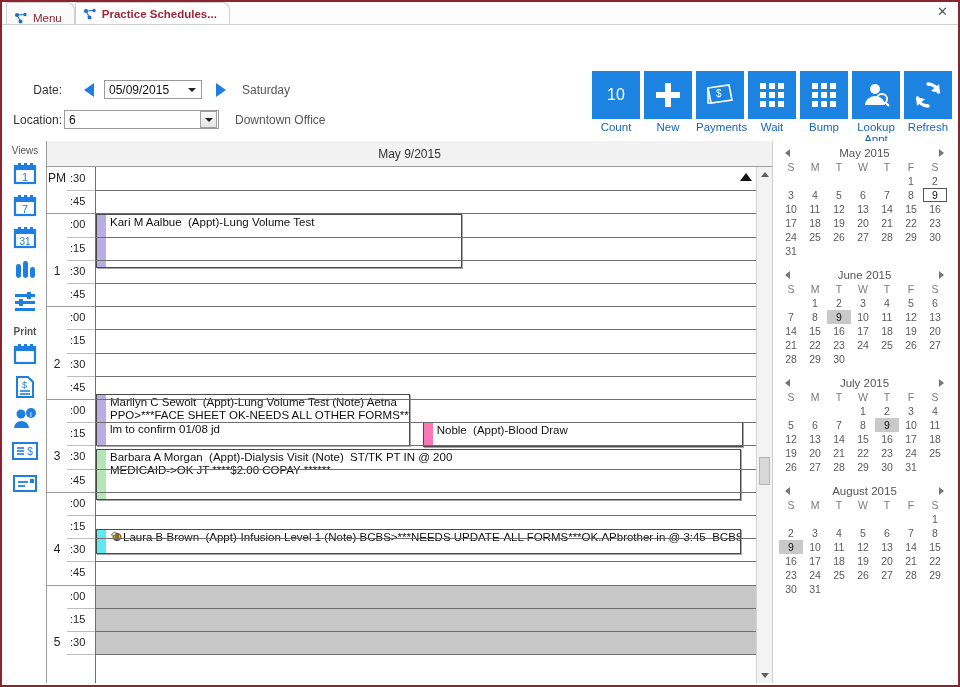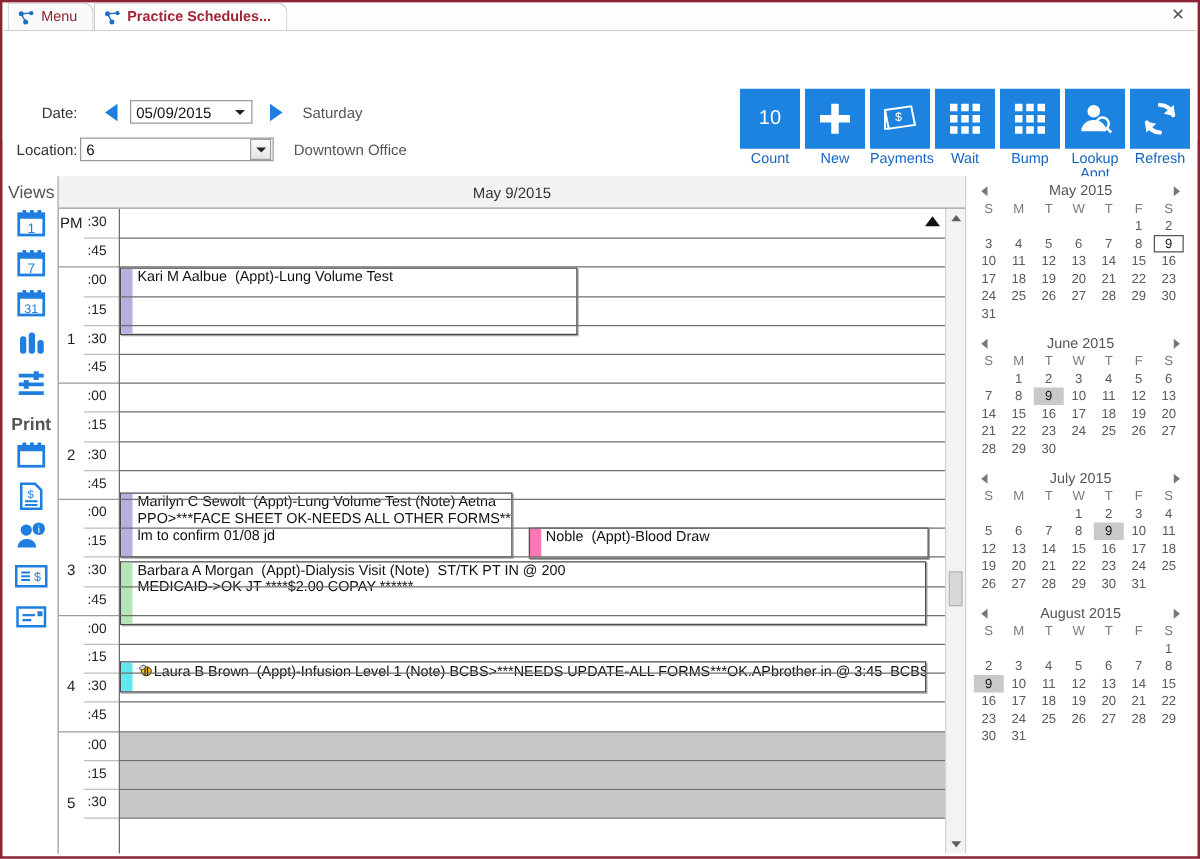--- a/index.html
+++ b/index.html
@@ -57,21 +57,21 @@
   }
   .tab {
     height:22px; display:flex; align-items:center; gap:5px;
     padding:0 12px 0 7px;
     border:1px solid #cfcfcf; border-bottom:none;
     background:#ffffff;
     font-size:11.5px;
     position:relative;
     border-radius:2px 8px 0 0;
   }
-  .tab.inactive { color:#8a2432; background:#fafafa; }
+  .tab.inactive { color:#8a2432; background:#fafafa;align-items:flex-end; }
   .tab.active { color:#a32638; font-weight:bold; }
   .tab-glyph { width:14px;height:12px; position:relative; flex:none; }
   .tab-glyph svg{display:block;}
   .tab-close {
     position:absolute; right:10px; top:3px; color:#555; font-size:13px; line-height:14px;
   }
 
   
   .ctrlpanel { height:88px; position:relative; background:#ffffff; }
   .form-row { position:absolute; display:flex; align-items:center; font-size:12px; color:#333;margin-top:36px; }
@@ -99,21 +99,21 @@
     color:#fff;
   }
   .tbtn .cap { font-size:11.5px; color:#1565c0; margin-top:2px; line-height:12px; }
   .count-num { font-size:16px; color:#fff; }
   .dotgrid { display:grid; grid-template-columns:repeat(3,6px); grid-template-rows:repeat(3,6px); gap:3px; }
   .dotgrid i { background:#fff; display:block; width:6px;height:6px; }
 
   
   .rail { position:absolute; left:2px; top:139px; width:42px; bottom:2px;
           background:#fff; display:flex; flex-direction:column; align-items:center; }
-  .rail-head { font-size:14px; color:#555; margin:4px 0 2px; }
+  .rail-head { font-size:10px; color:#555; margin:4px 0 2px; }
   .rail-ico { width:30px;height:28px; margin:2px 0; display:flex; align-items:center; justify-content:center; }
   .rail-ico svg{display:block;}
 
   
   .sched { position:absolute; left:44px; top:139px; right:186px; bottom:2px; background:#fff;
            border-left:1px solid #9b9b9b; }
   .daterow { height:26px; background:#f2f2f2; border-bottom:1px solid #9b9b9b;
              display:flex; align-items:center; justify-content:center; font-size:12px; color:#333; }
   .gridwrap { position:absolute; left:0; right:0; top:26px; bottom:0; overflow:hidden; }
   .gridinner { position:absolute; left:0; top:0; right:16px; bottom:0; }

